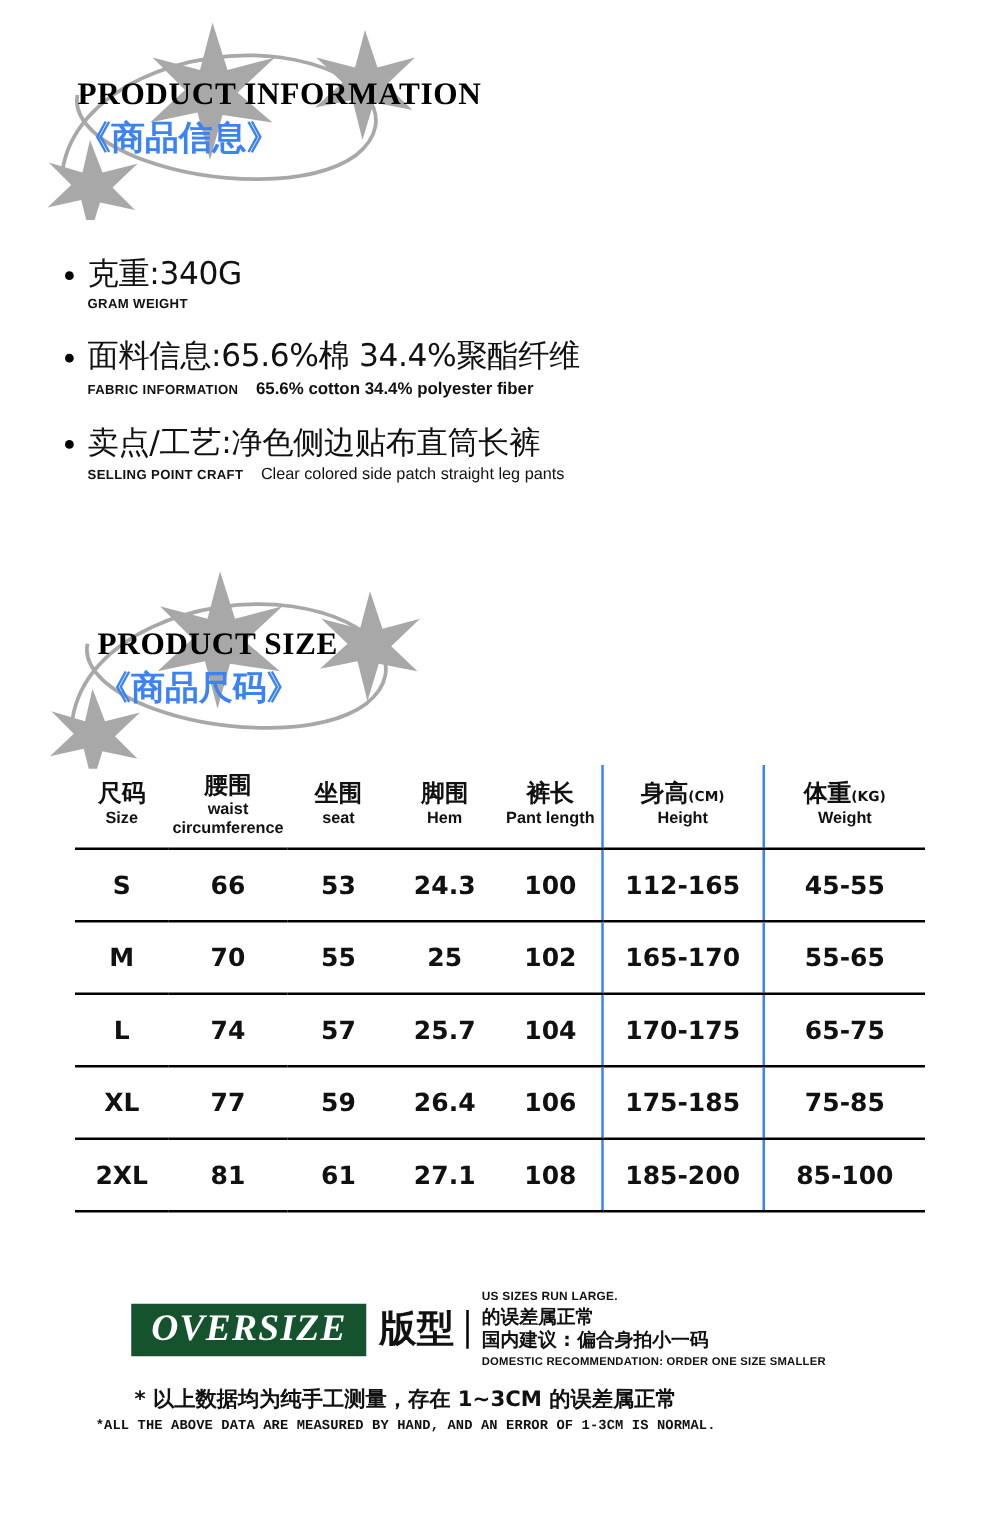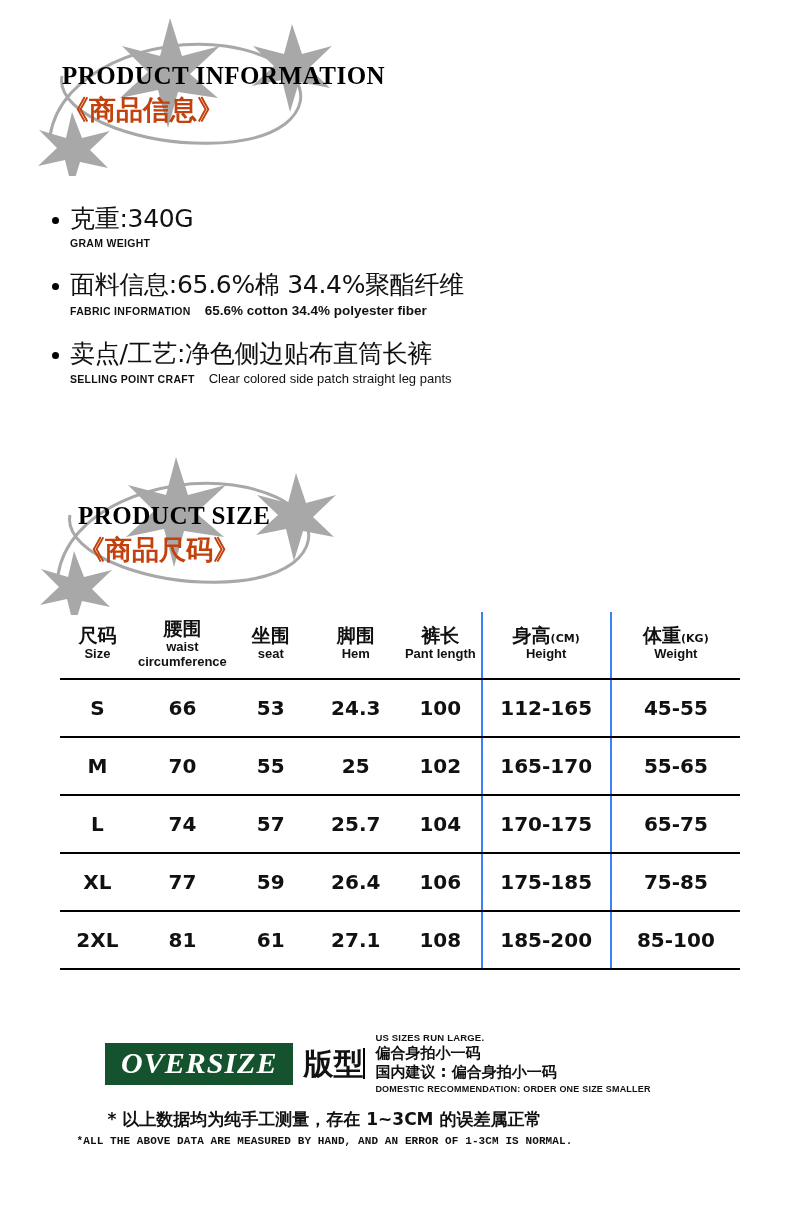--- a/index.html
+++ b/index.html
@@ -43,21 +43,21 @@
     font-weight: bold;
     font-size: 25px;
     letter-spacing: 0.5px;
     color: #000000;
     white-space: nowrap;
   }
   .head-cn {
     font-family: Liberation Mono, monospace;
     font-weight: bold;
     font-size: 27px;
-    color: #c2410c;
+    color: #3b82f6;
     white-space: nowrap;
     margin-top: 2px;
   }
 
   
   .info-list {
     position: absolute;
     left: 48px;
     top: 205px;
     width: 700px;
@@ -160,20 +160,21 @@
     font-size: 30px;
     letter-spacing: 1px;
     padding: 5px 16px 7px 16px;
     line-height: 1;
   }
   .oversize-cn {
     font-family: Liberation Serif, serif;
     font-weight: bold;
     font-size: 30px;
     margin-left: 10px;
+    padding-right: 10px;
     border-right: 2px solid #000;
     line-height: 1.05;
   }
   .oversize-notes {
     margin-left: 10px;
     line-height: 1.25;
   }
   .note-en-top {
     font-family: "Liberation Sans", sans-serif;
     font-size: 9.5px;
@@ -365,21 +366,21 @@
       </tr>
     </tbody>
   </table>
 </div>
 
 <div class="oversize-row">
   <div class="oversize-badge">OVERSIZE</div>
   <div class="oversize-cn">版型</div>
   <div class="oversize-notes">
     <div class="note-en-top">US SIZES RUN LARGE.</div>
-    <div class="note-cn">偏合身拍小一码</div>
+    <div class="note-cn">的误差属正常</div>
     <div class="note-cn">国内建议 : 偏合身拍小一码</div>
     <div class="note-en-bottom">DOMESTIC RECOMMENDATION: ORDER ONE SIZE SMALLER</div>
   </div>
 </div>
 
 <div class="footnote">
   <div class="fn-cn">* 以上数据均为纯手工测量，存在 1~3CM 的误差属正常</div>
   <div class="fn-en">*ALL THE ABOVE DATA ARE MEASURED BY HAND, AND AN ERROR OF 1-3CM IS NORMAL.</div>
 </div>
 

